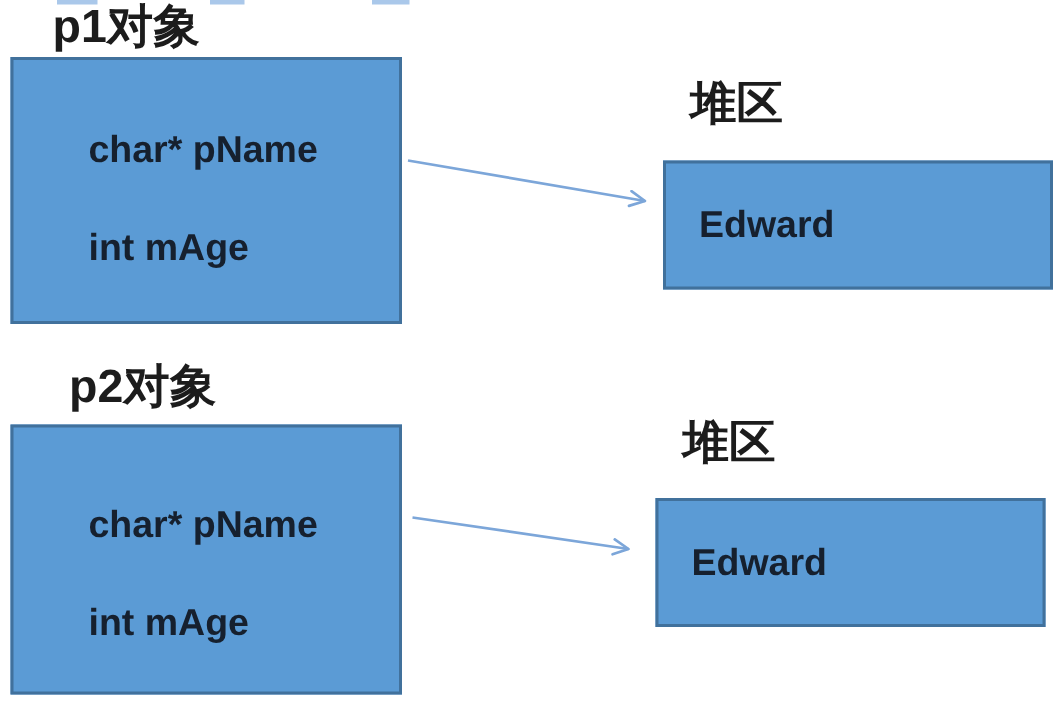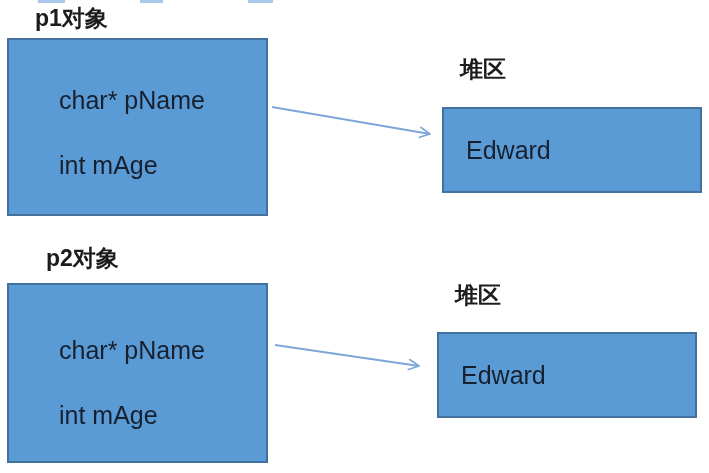--- a/index.html
+++ b/index.html
@@ -20,21 +20,21 @@
     position: absolute;
     top: 0;
     height: 3px;
     background: var(--frag, #aac8ea);
   }
 
   
   .sec-label {
     position: absolute;
     color: var(--label-text, #1c1c1c);
-    font-size: 23px;
+    font-size: 31px;
     font-weight: 600;
     line-height: 28px;
     white-space: nowrap;
     text-align: center;
   }
 
   
   .obj-box {
     position: absolute;
     width: 261px;
@@ -50,28 +50,28 @@
     border: 2px solid var(--box-border, #41719C);
     box-sizing: border-box;
     display: flex;
     align-items: center;
   }
   .field {
     position: absolute;
     left: 50px;
     color: var(--box-text, #16202e);
     font-size: 25px;
-    font-weight: 400;
+    font-weight: 700;
     white-space: nowrap;
   }
   .heap-value {
     padding-left: 22px;
     color: var(--box-text, #16202e);
     font-size: 25px;
-    font-weight: 400;
+    font-weight: 700;
     white-space: nowrap;
   }
 
   svg.arrow-layer {
     position: absolute;
     left: 0; top: 0;
     width: 709px;
     height: 473px;
     pointer-events: none;
   }

